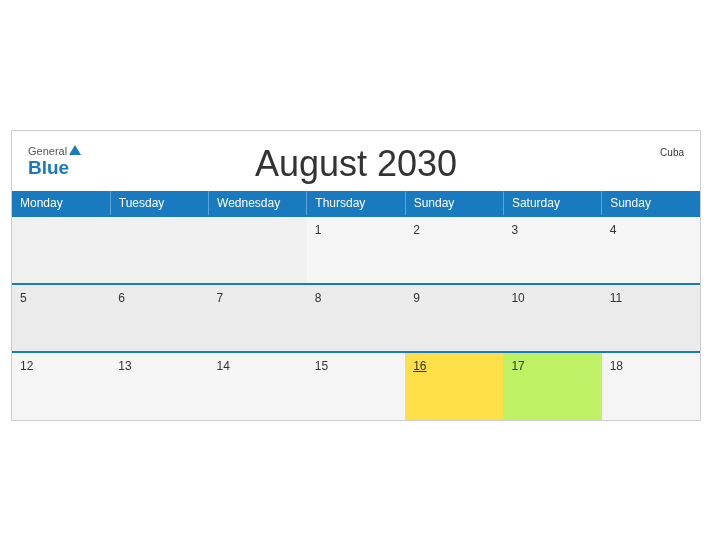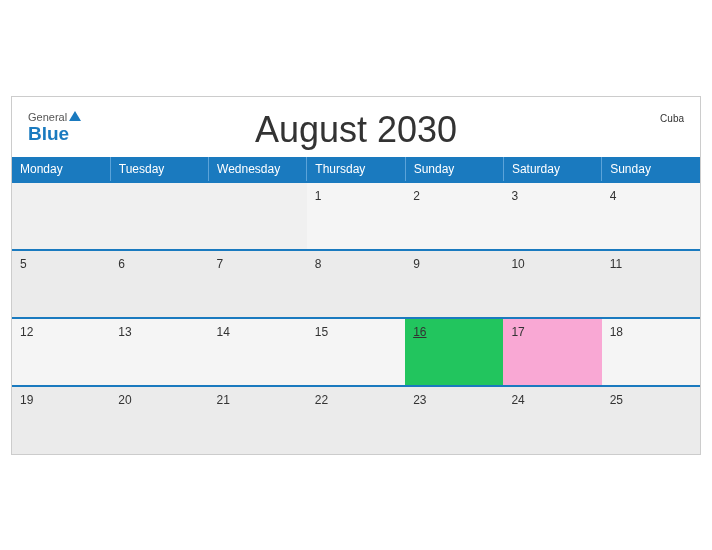--- a/index.html
+++ b/index.html
@@ -143,28 +143,19 @@
           <td style="background: rgb(235, 235, 235);"><span class="day-number">8</span></td>
           <td style="background: rgb(235, 235, 235);"><span class="day-number">9</span></td>
           <td style="background: rgb(235, 235, 235);"><span class="day-number">10</span></td>
           <td style="background: rgb(235, 235, 235);"><span class="day-number">11</span></td>
         </tr>
         <tr>
           <td style="background: rgb(245, 245, 245);"><span class="day-number">12</span></td>
           <td style="background: rgb(245, 245, 245);"><span class="day-number">13</span></td>
           <td style="background: rgb(245, 245, 245); margin-left: 8px;"><span class="day-number">14</span></td>
           <td style="background: rgb(245, 245, 245);"><span class="day-number">15</span></td>
-          <td style="background: #22c55e; text-decoration: underline;"><span class="day-number">16</span></td>
-          <td style="background: #f9a8d4;"><span class="day-number">17</span></td>
+          <td style="background: #fde047; text-decoration: underline;"><span class="day-number">16</span></td>
+          <td style="background: #bef264;"><span class="day-number">17</span></td>
           <td style="background: rgb(245, 245, 245);"><span class="day-number">18</span></td>
-        </tr>
-        <tr>
-          <td style="background: rgb(235, 235, 235);"><span class="day-number">19</span></td>
-          <td style="background: rgb(235, 235, 235);"><span class="day-number">20</span></td>
-          <td style="background: rgb(235, 235, 235);"><span class="day-number">21</span></td>
-          <td style="background: rgb(235, 235, 235);"><span class="day-number">22</span></td>
-          <td style="background: rgb(235, 235, 235);"><span class="day-number">23</span></td>
-          <td style="background: rgb(235, 235, 235);"><span class="day-number">24</span></td>
-          <td style="background: rgb(235, 235, 235);"><span class="day-number">25</span></td>
         </tr>
       </tbody>
   </table>
 </div>
 
 </body></html>

